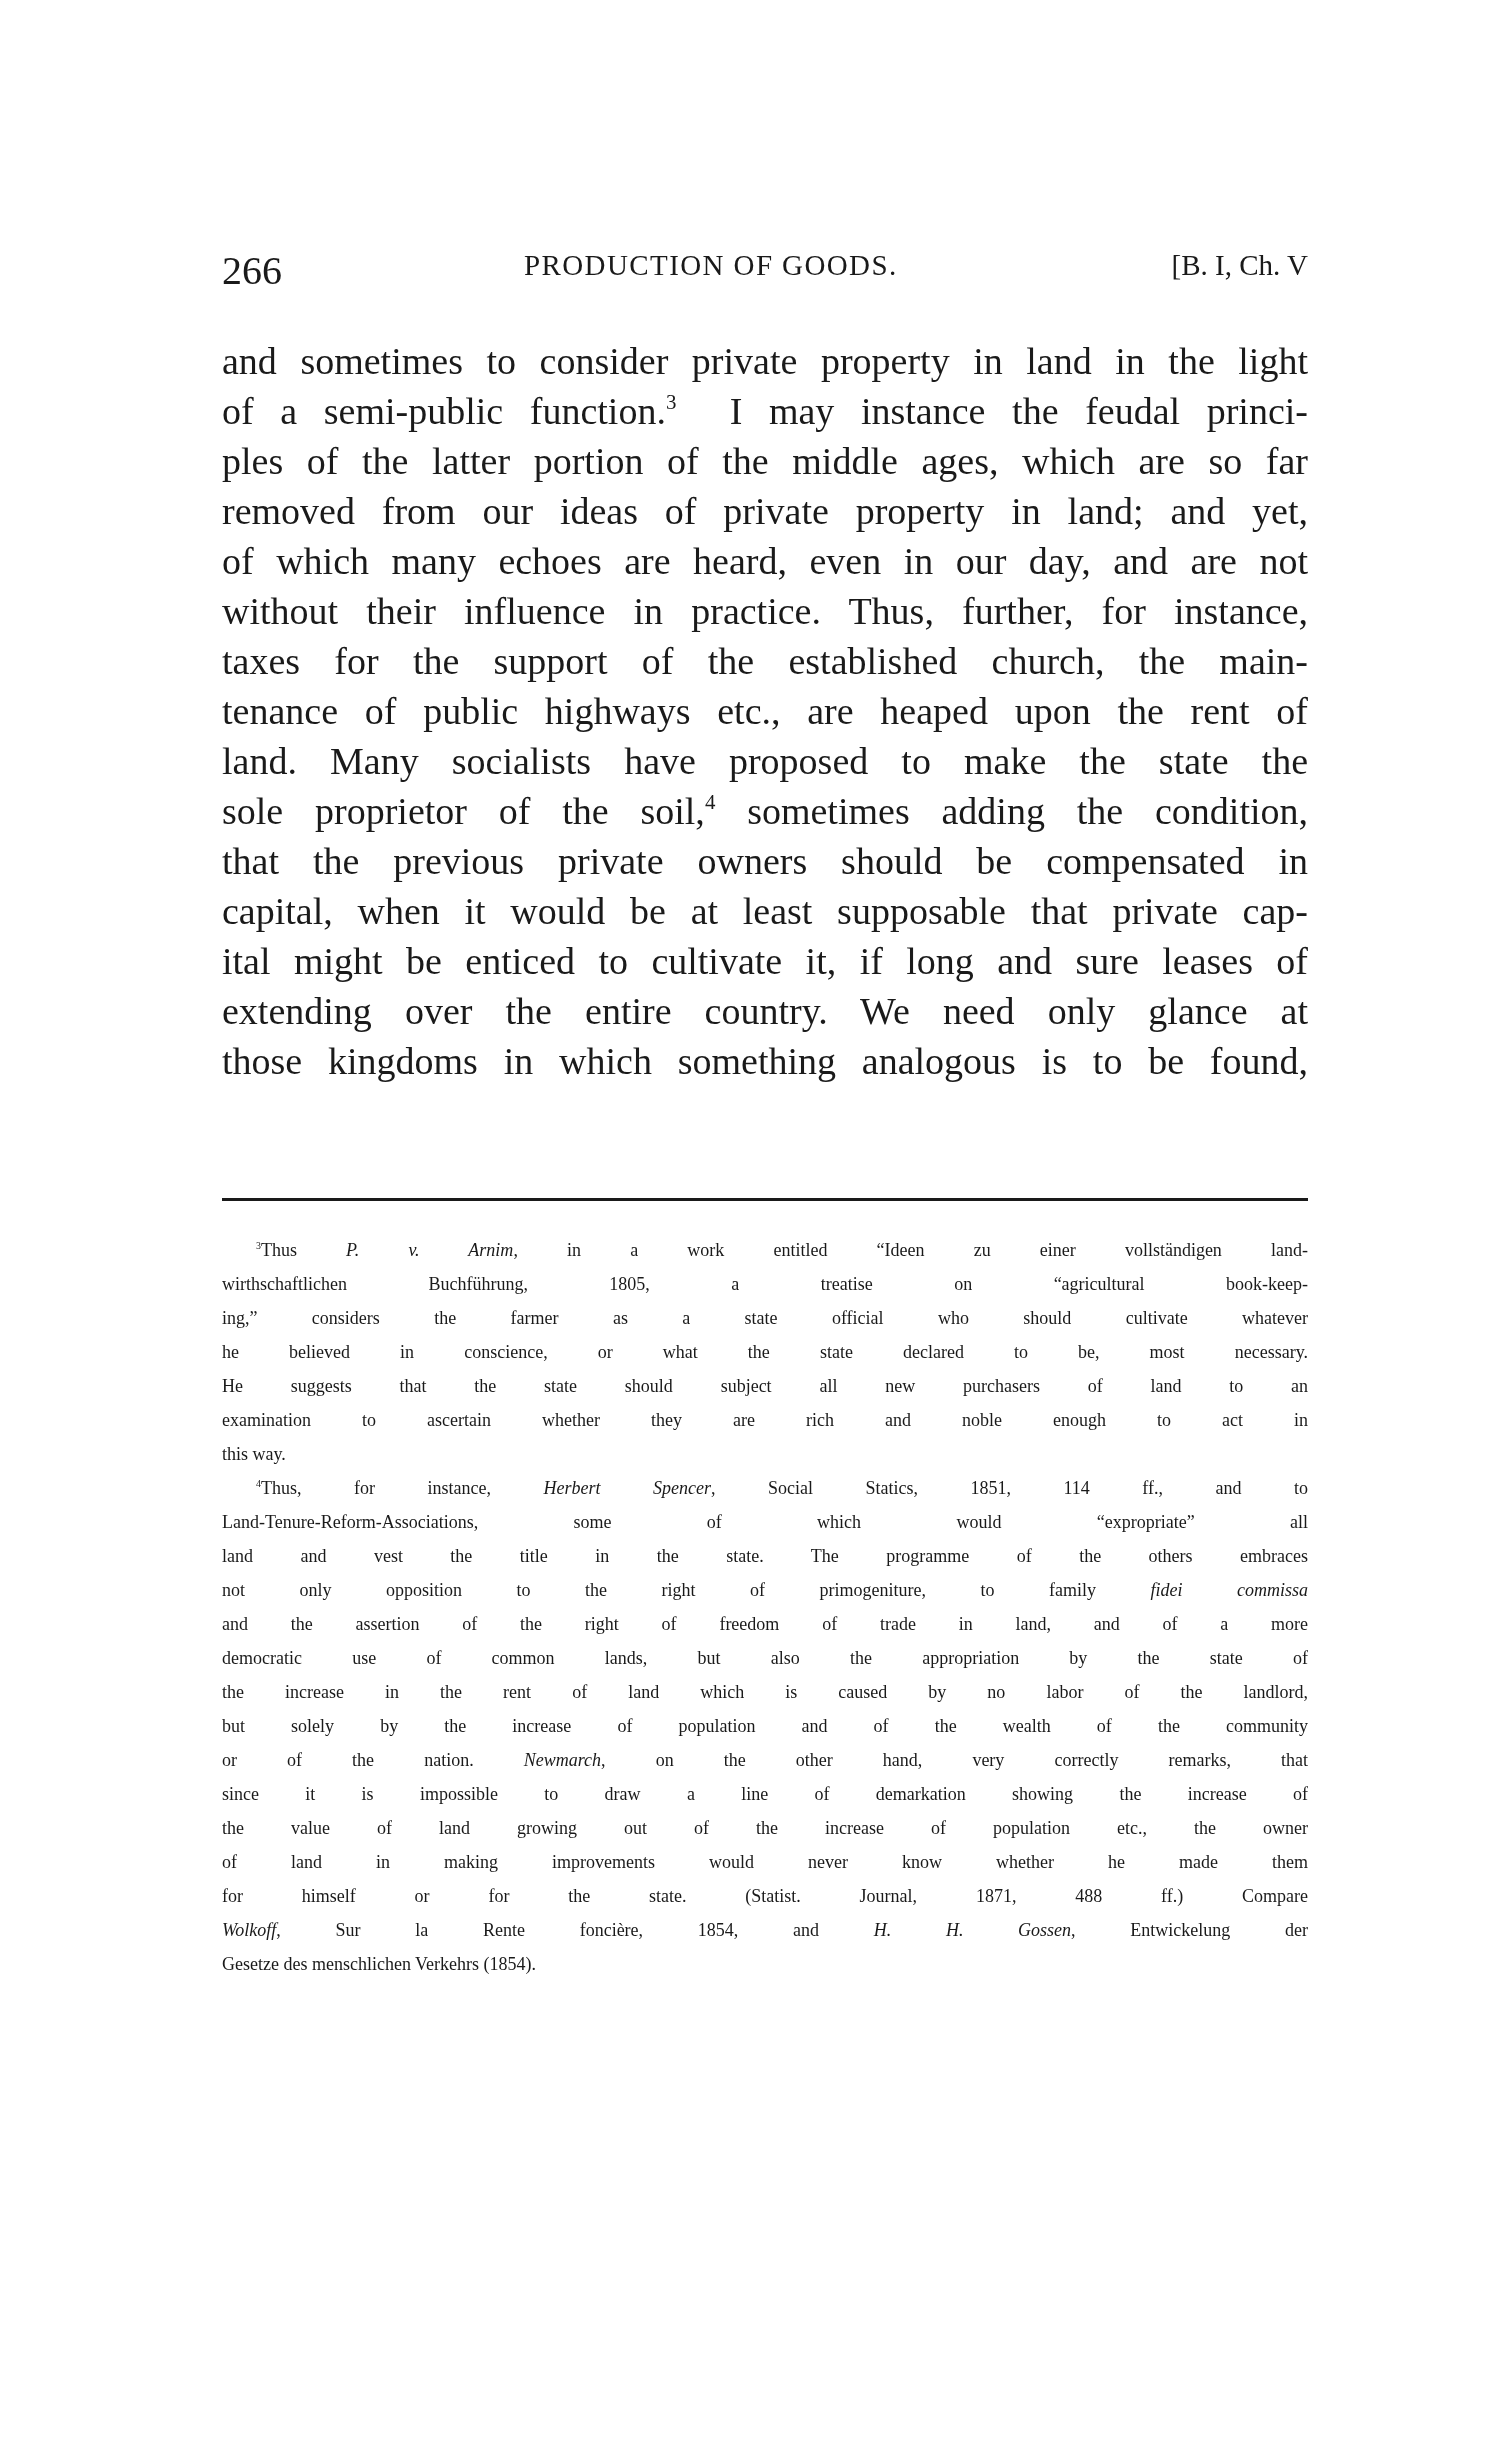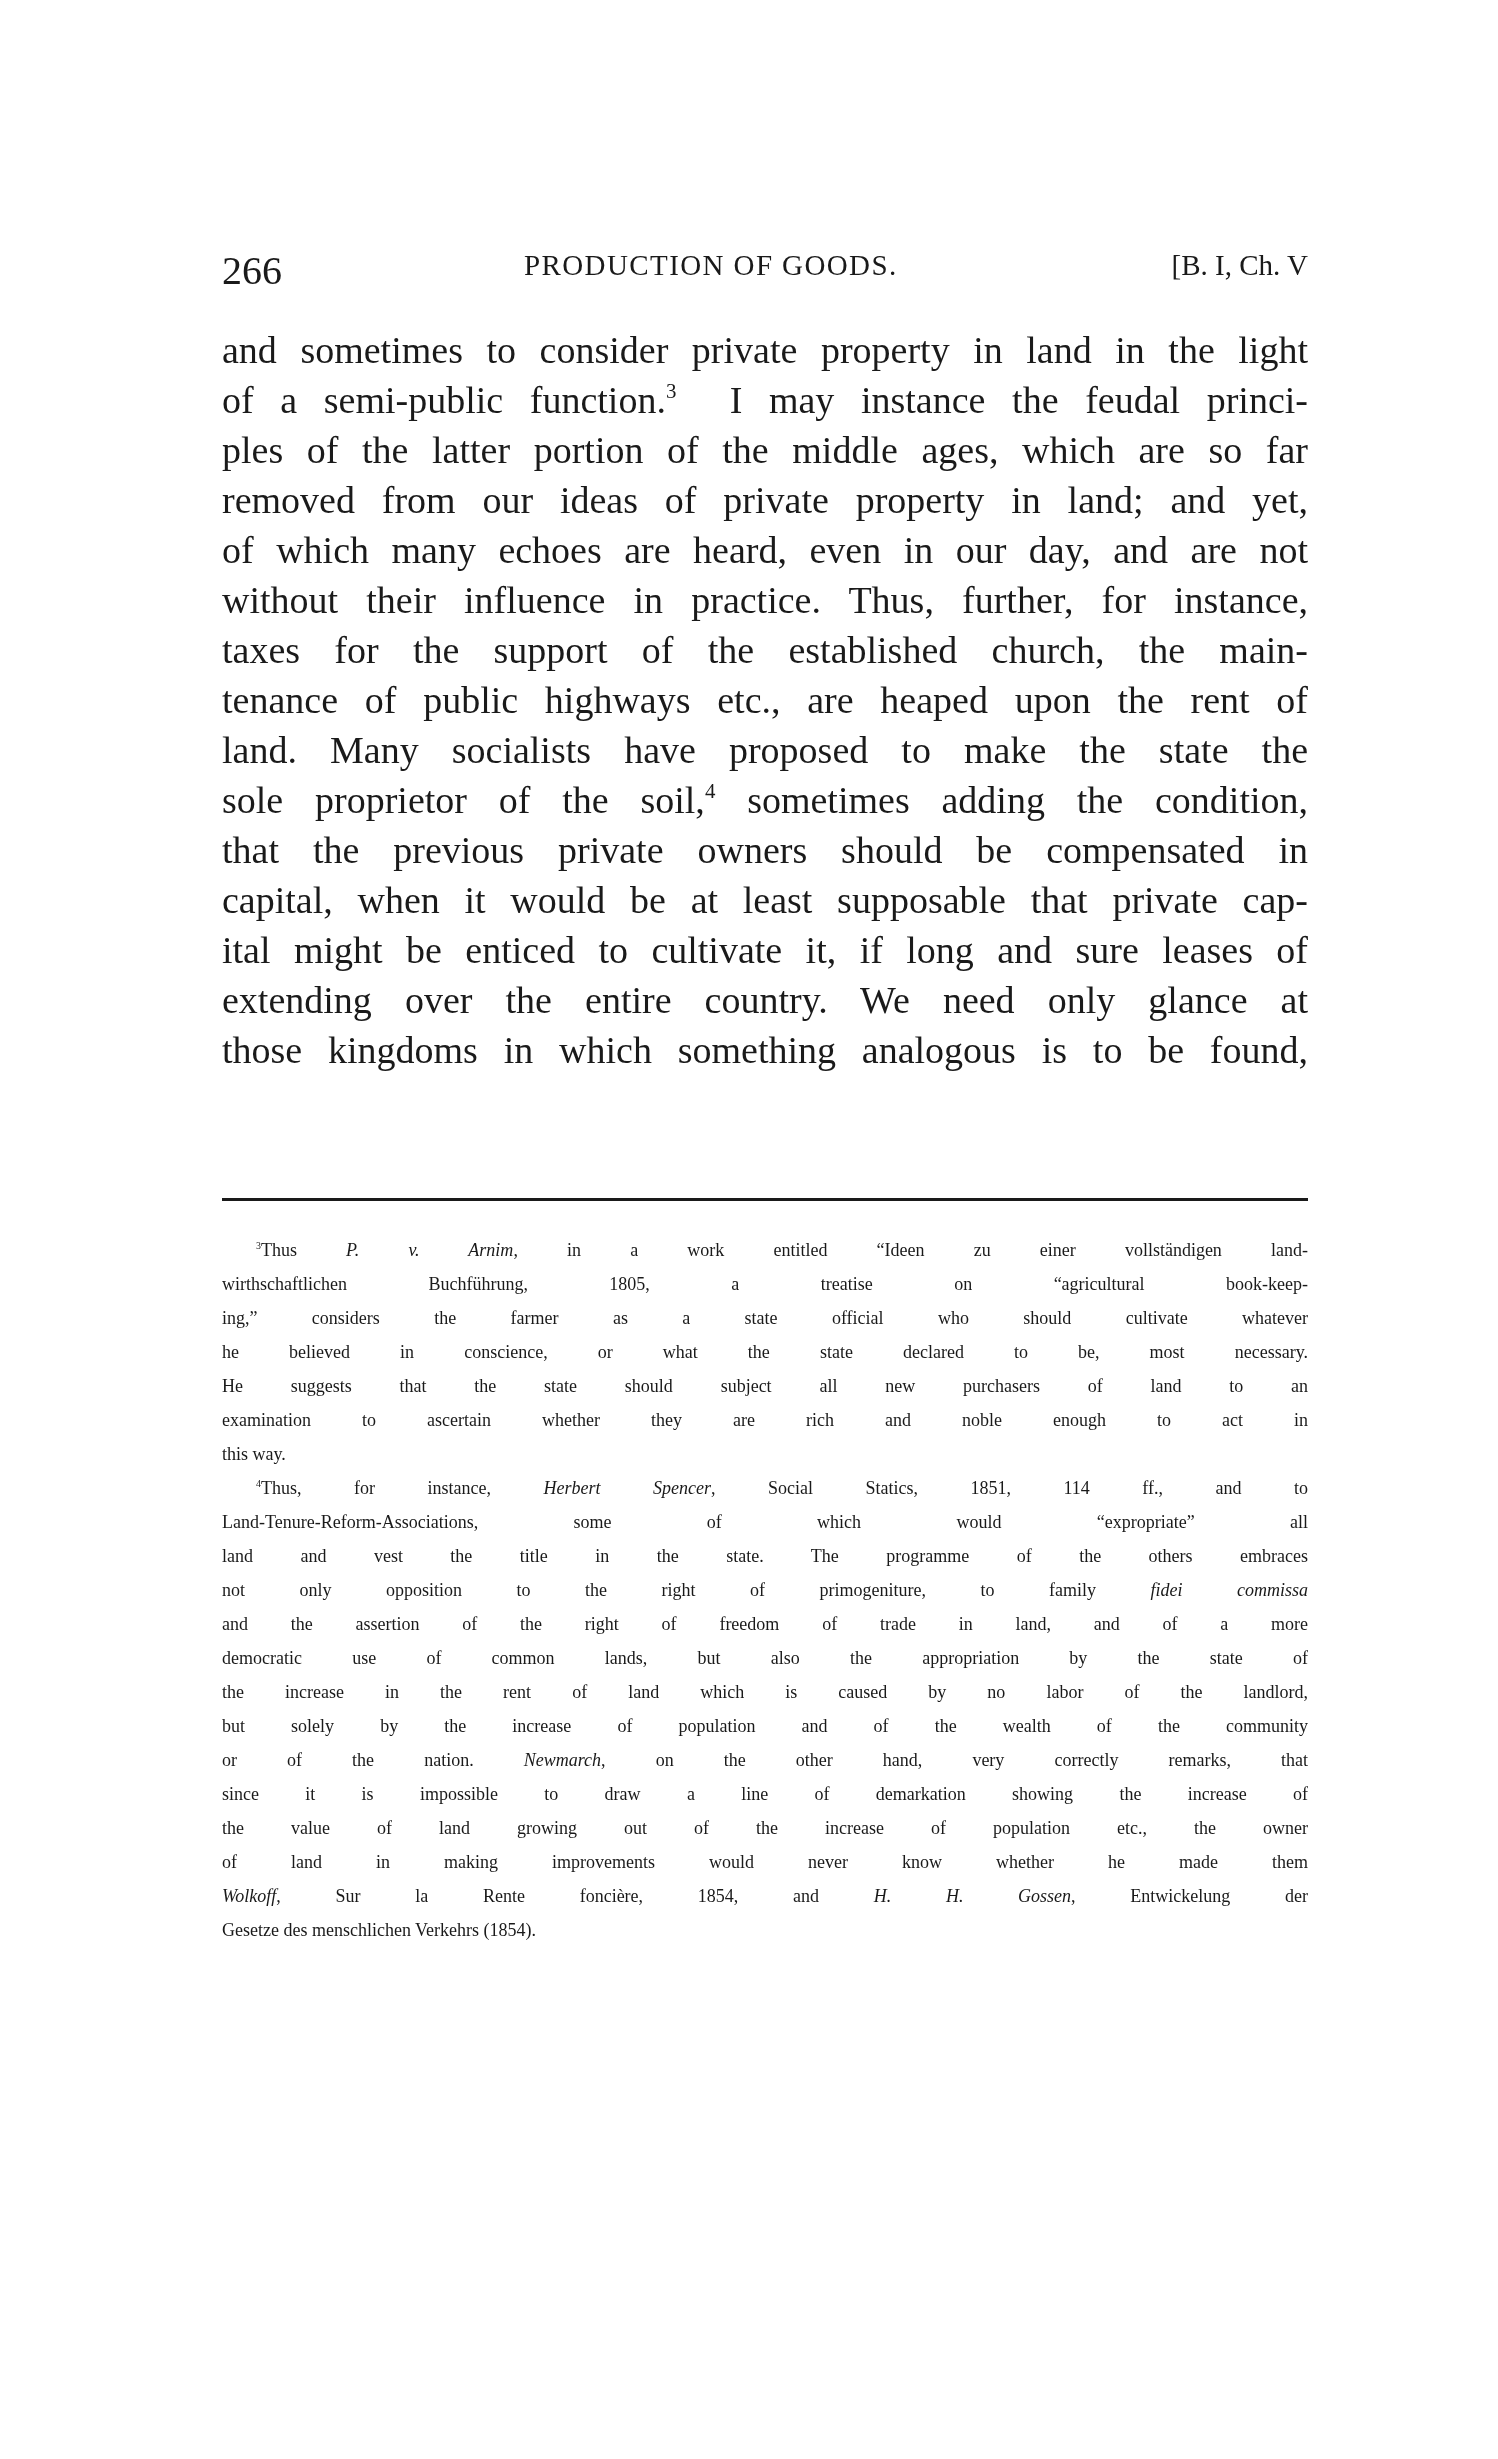--- a/index.html
+++ b/index.html
@@ -3,21 +3,21 @@
 <meta charset="utf-8">
 <style>
   html, body { margin: 0; padding: 0; background: #ffffff; }
   body { width: 1499px; height: 2460px; position: relative; overflow: hidden; color: #1a1a1a; }
   .page { position: absolute; left: 0; top: 0; width: 1499px; height: 2460px; }
   .header { position: absolute; top: 247px; left: 222px; width: 1086px; height: 42px;
             font-family: "Liberation Serif", "DejaVu Serif", serif; font-size: 29px; }
   .header .num { position: absolute; left: 0; top: 0; font-size: 40px; }
   .header .title { position: absolute; left: 302px; top: 1.9px; letter-spacing: 1.4px; }
   .header .sect { position: absolute; right: 0; top: 1.9px; }
-  .body { position: absolute; left: 222px; top: 325px; width: 1086px;
+  .body { position: absolute; left: 222px; top: 336px; width: 1086px;
           font-family: "Liberation Serif", "DejaVu Serif", serif; font-size: 38px; line-height: 50px; }
   .line { display: block; height: 50px; white-space: nowrap; text-align: justify; text-align-last: justify; }
   sup { font-size: 55%; vertical-align: 0.7em; line-height: 0; }
   .rule { position: absolute; left: 222px; top: 1198px; width: 1086px; height: 2.9px; background: #1a1a1a; }
   .notes { position: absolute; left: 222px; top: 1233px; width: 1086px;
            font-family: "Liberation Serif", "DejaVu Serif", serif; font-size: 18px; line-height: 34px; }
   .nline { display: block; height: 34px; white-space: nowrap; text-align: justify; text-align-last: justify; }
   .nline.indent { padding-left: 34px; }
   .nline.short { text-align-last: left; }
   i { font-style: italic; }
@@ -67,18 +67,19 @@
     <span class="nline">land and vest the title in the state. The programme of the others embraces</span>
     <span class="nline"><span>not only opposition to the right of primogeniture, to family </span><i>fidei commissa</i></span>
     <span class="nline">and the assertion of the right of freedom of trade in land, and of a more</span>
     <span class="nline">democratic use of common lands, but also the appropriation by the state of</span>
     <span class="nline">the increase in the rent of land which is caused by no labor of the landlord,</span>
     <span class="nline">but solely by the increase of population and of the wealth of the community</span>
     <span class="nline"><span>or of the nation. </span><i>Newmarch</i><span>, on the other hand, very correctly remarks, that</span></span>
     <span class="nline">since it is impossible to draw a line of demarkation showing the increase of</span>
     <span class="nline">the value of land growing out of the increase of population etc., the owner</span>
     <span class="nline">of land in making improvements would never know whether he made them</span>
+    <span class="nline">for himself or for the state. (Statist. Journal, 1871, 488 ff.) Compare</span>
     <span class="nline"><i>Wolkoff</i><span>, Sur la Rente foncière, 1854, and </span><i>H. H. Gossen</i><span>, Entwickelung der</span></span>
     <span class="nline short">Gesetze des menschlichen Verkehrs (1854).</span>
   </div>
 
 </div>
 
 
 </body></html>

